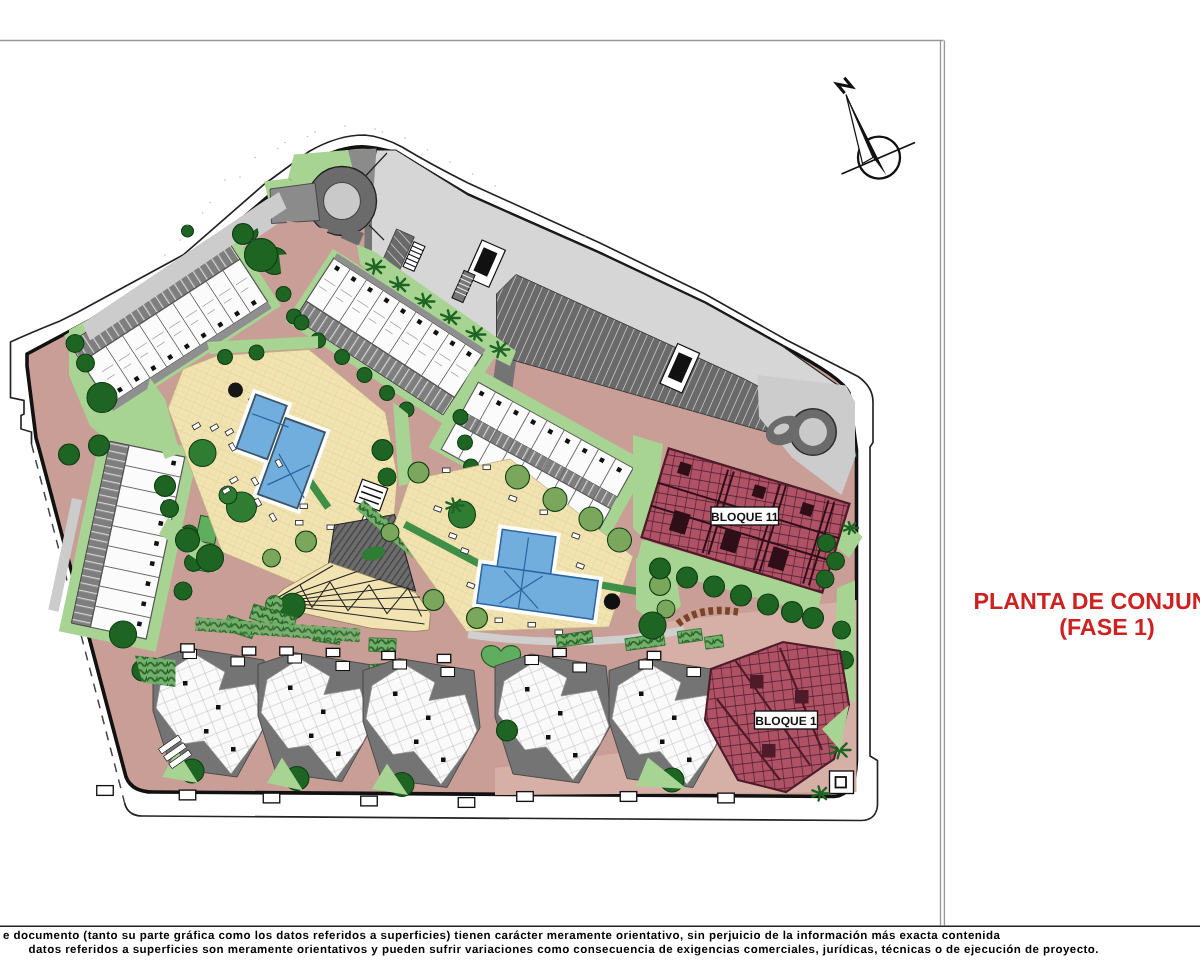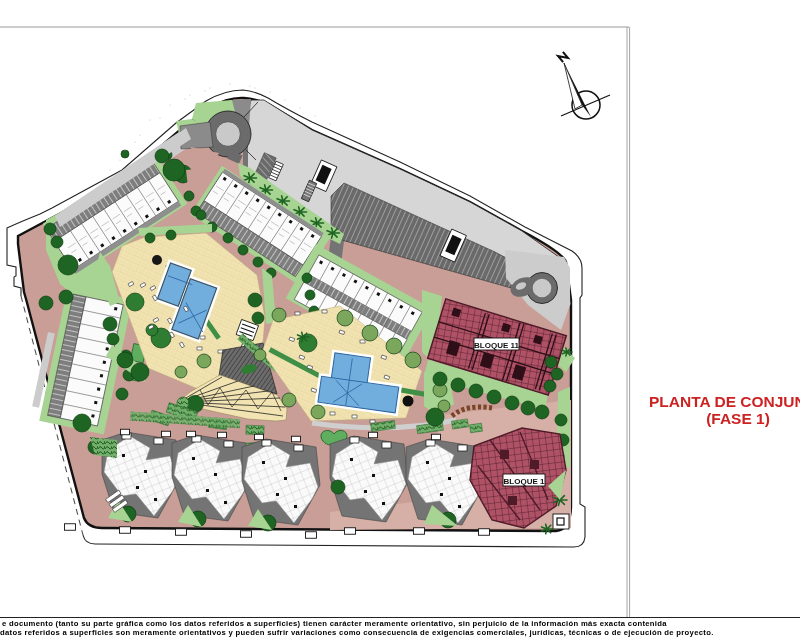--- a/index.html
+++ b/index.html
@@ -788,13 +788,13 @@
         </g>
       </g>
 </svg>
 
 <div class="rt" style="left:649px;top:393px;">PLANTA DE CONJUNTO<br><span style="display:inline-block;width:100%;text-align:center">(FASE 1)</span></div>
 
 <div style="position:absolute;left:0;top:617px;width:800px;height:1px;background:#222"></div>
 
 <div class="bt" style="left:2px;top:618.8px;">e documento (tanto su parte gráfica como los datos referidos a superficies) tienen carácter meramente orientativo, sin perjuicio de la información más exacta contenida</div>
 
-<div class="bt" style="left:0;top:627.8px;">datos referidos a superficies son meramente orientativos y pueden sufrir variaciones como consecuencia de exigencias comerciales, jurídicas, técnicas o de ejecución de proyecto.</div>
+<div class="bt" style="left:19px;top:627.8px;">datos referidos a superficies son meramente orientativos y pueden sufrir variaciones como consecuencia de exigencias comerciales, jurídicas, técnicas o de ejecución de proyecto.</div>
 </div>
 </body></html>

